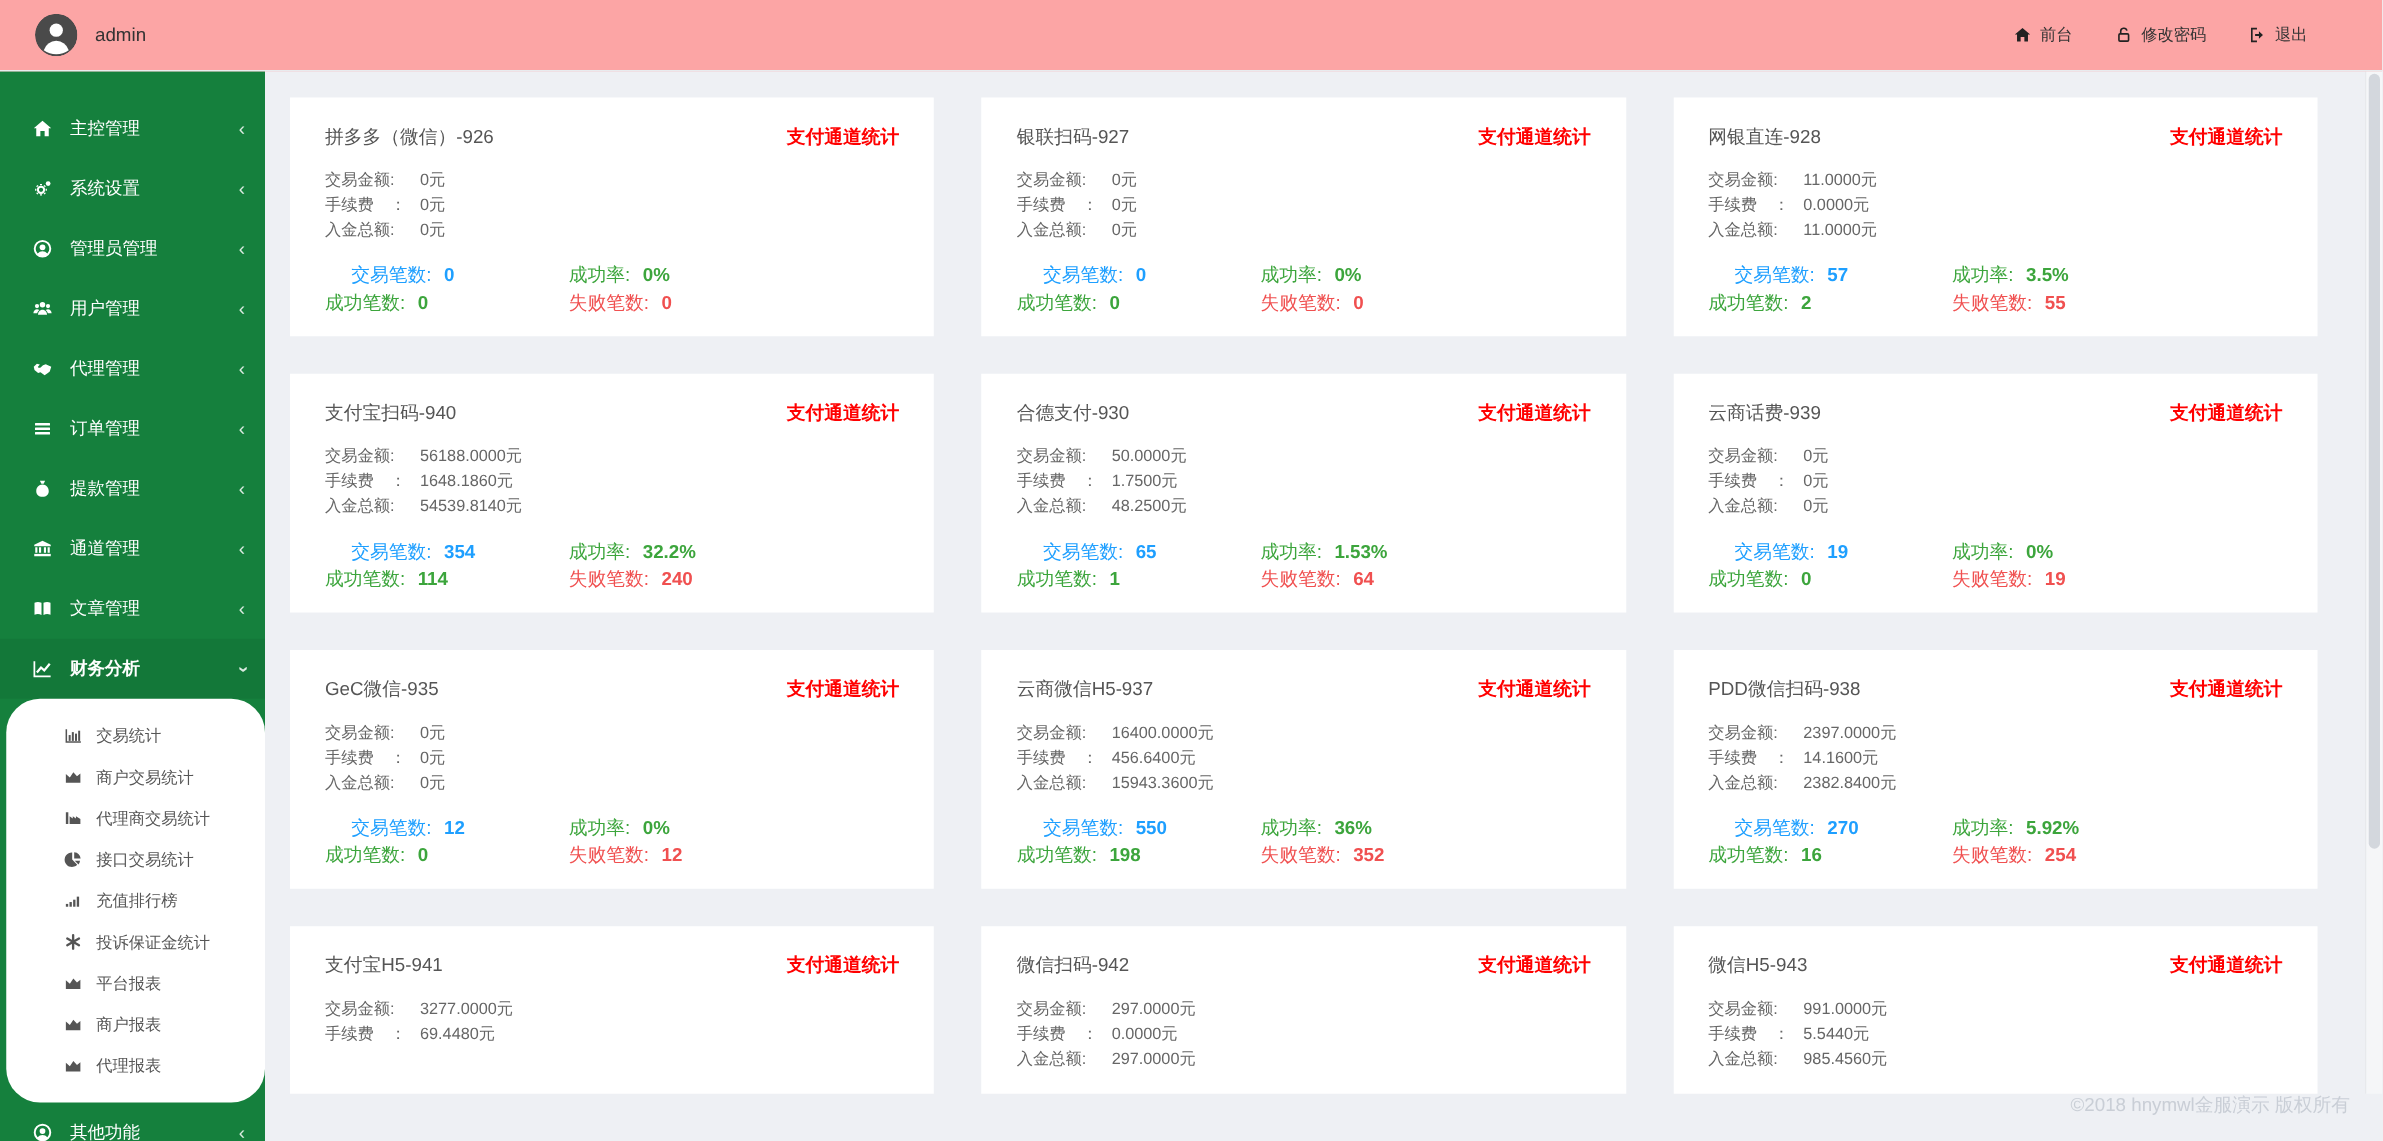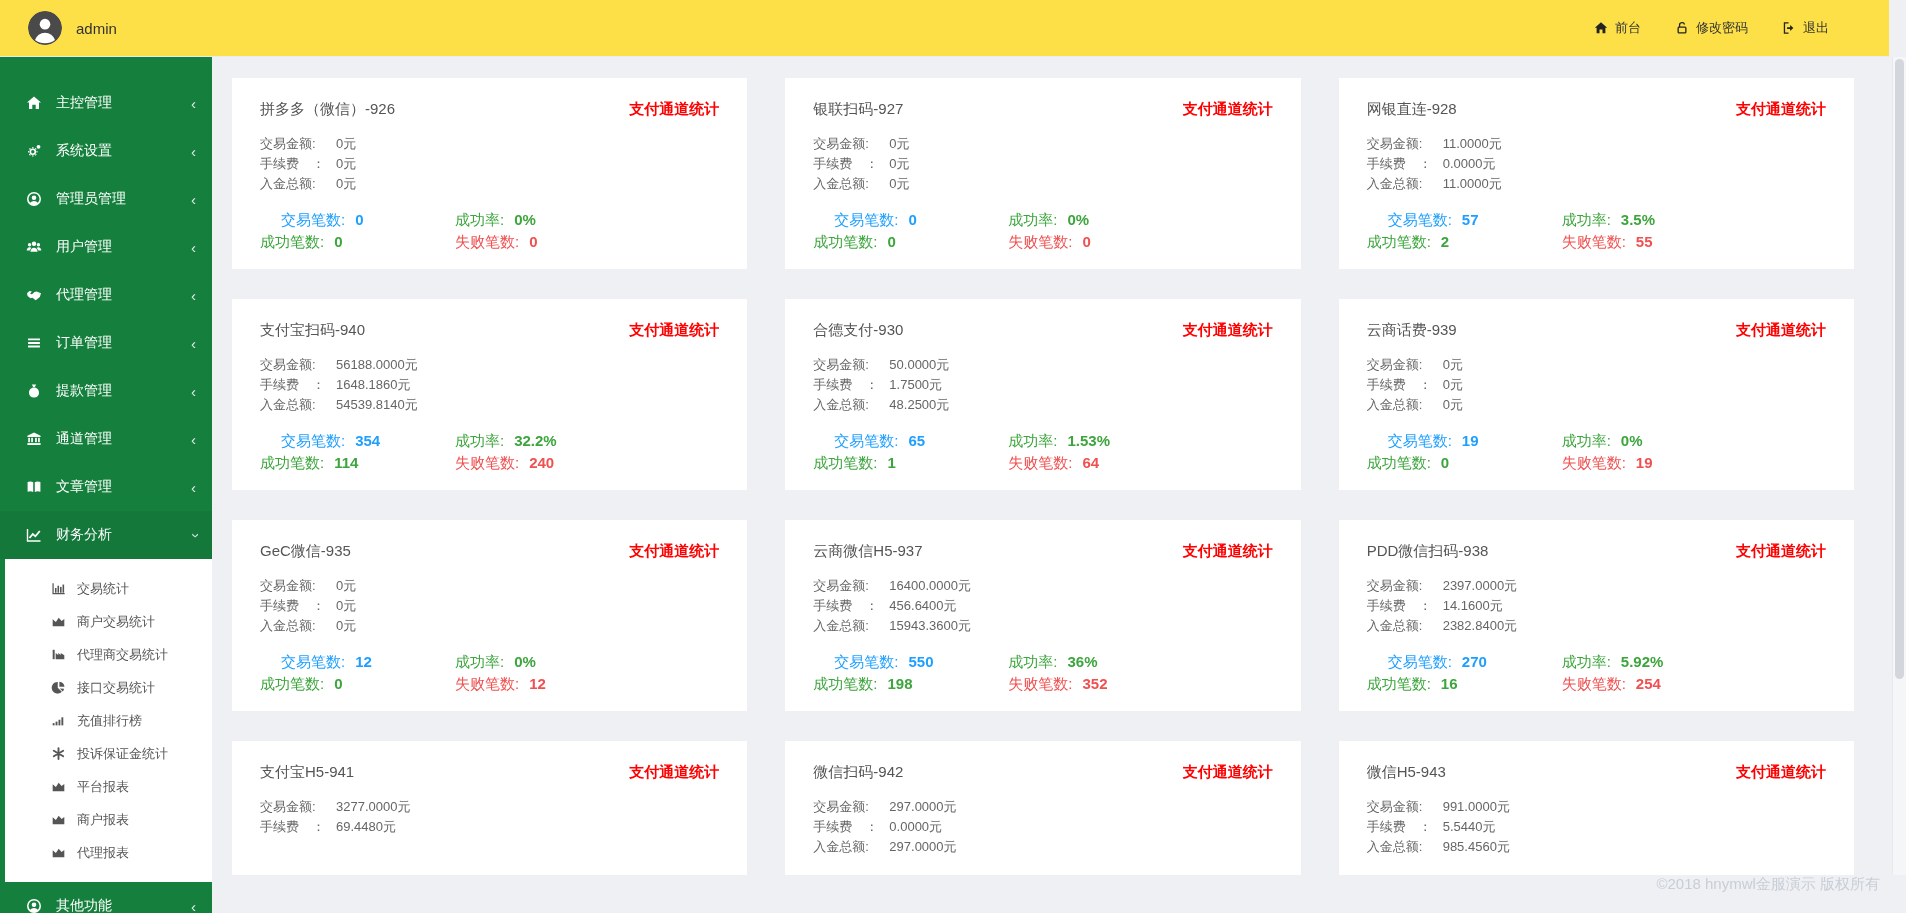--- a/index.html
+++ b/index.html
@@ -1,44 +1,44 @@
 <!DOCTYPE html>
 <html><head>
 <meta charset="utf-8">
 <style>
   * { margin:0; padding:0; box-sizing:border-box; }
   html,body { width:1906px; height:913px; overflow:hidden; }
   body { font-family:"Liberation Sans","DejaVu Sans",sans-serif; background:#eef0f4; }
   .app { position:relative; width:1906px; height:913px; background:#eef0f4; overflow:hidden; }
 
   
-  .topbar { position:absolute; top:0; left:0; right:17px; height:57px; background:#fde047;
+  .topbar { position:absolute; top:0; left:0; right:0; height:57px; background:#fca5a5;
             border-bottom:1px solid #e9ebee; display:flex; align-items:center;
             justify-content:space-between; padding:0 60px 0 28px; z-index:5; }
   .brand { display:flex; align-items:center; }
   .avatar { width:34px; height:34px; border-radius:50%; overflow:hidden; cursor:pointer; }
   .avatar svg { display:block; }
   .uname { margin-left:14px; font-size:15px; color:#333; }
   .topnav { display:flex; align-items:center; gap:34px; }
   .tn { display:flex; align-items:center; gap:7px; font-size:13px; color:#333;
         text-decoration:none; cursor:pointer; }
   .tn .ti { display:flex; color:#222; }
 
   
   .sidebar { position:absolute; top:57px; left:0; bottom:0; width:212px;
              background:#15803d; padding-top:22px; overflow:hidden; }
   .side-item { height:48px; display:flex; align-items:center; padding:0 16px 0 26px;
                color:#fff; font-size:14px; cursor:pointer; }
-  .side-item.active { background:rgba(0,0,0,0.06); }
+  .side-item.active { background:rgba(0,0,0,0.06);font-weight:bold; }
   .side-item .si { width:18px; display:flex; margin-right:12px; color:#fff; }
   .side-item .lbl { flex:1; }
   .chev { font-size:15px; opacity:.85; line-height:1; }
   .chev.down { transform:rotate(-90deg); }
 
-  .submenu { background:#fff; margin-left:5px; padding:13px 0; }
+  .submenu { background:#fff; margin-left:5px; padding:13px 0;border-radius:27px; }
   .sub-item { height:33px; display:flex; align-items:center; padding-left:46px;
               color:#565656; font-size:13px; cursor:pointer; }
   .sub-item .si { width:16px; display:flex; margin-right:10px; color:#555; }
 
   
   .content { position:absolute; left:212px; top:57px; right:0; bottom:0; }
   .cards-clip { height:818px; overflow:hidden; }
   .cards { display:grid; grid-template-columns:repeat(3,1fr); column-gap:38px;
            row-gap:30px; padding:21px 52px 0 20px; }
   .card { background:#fff; height:191px; padding:22px 28px; }

